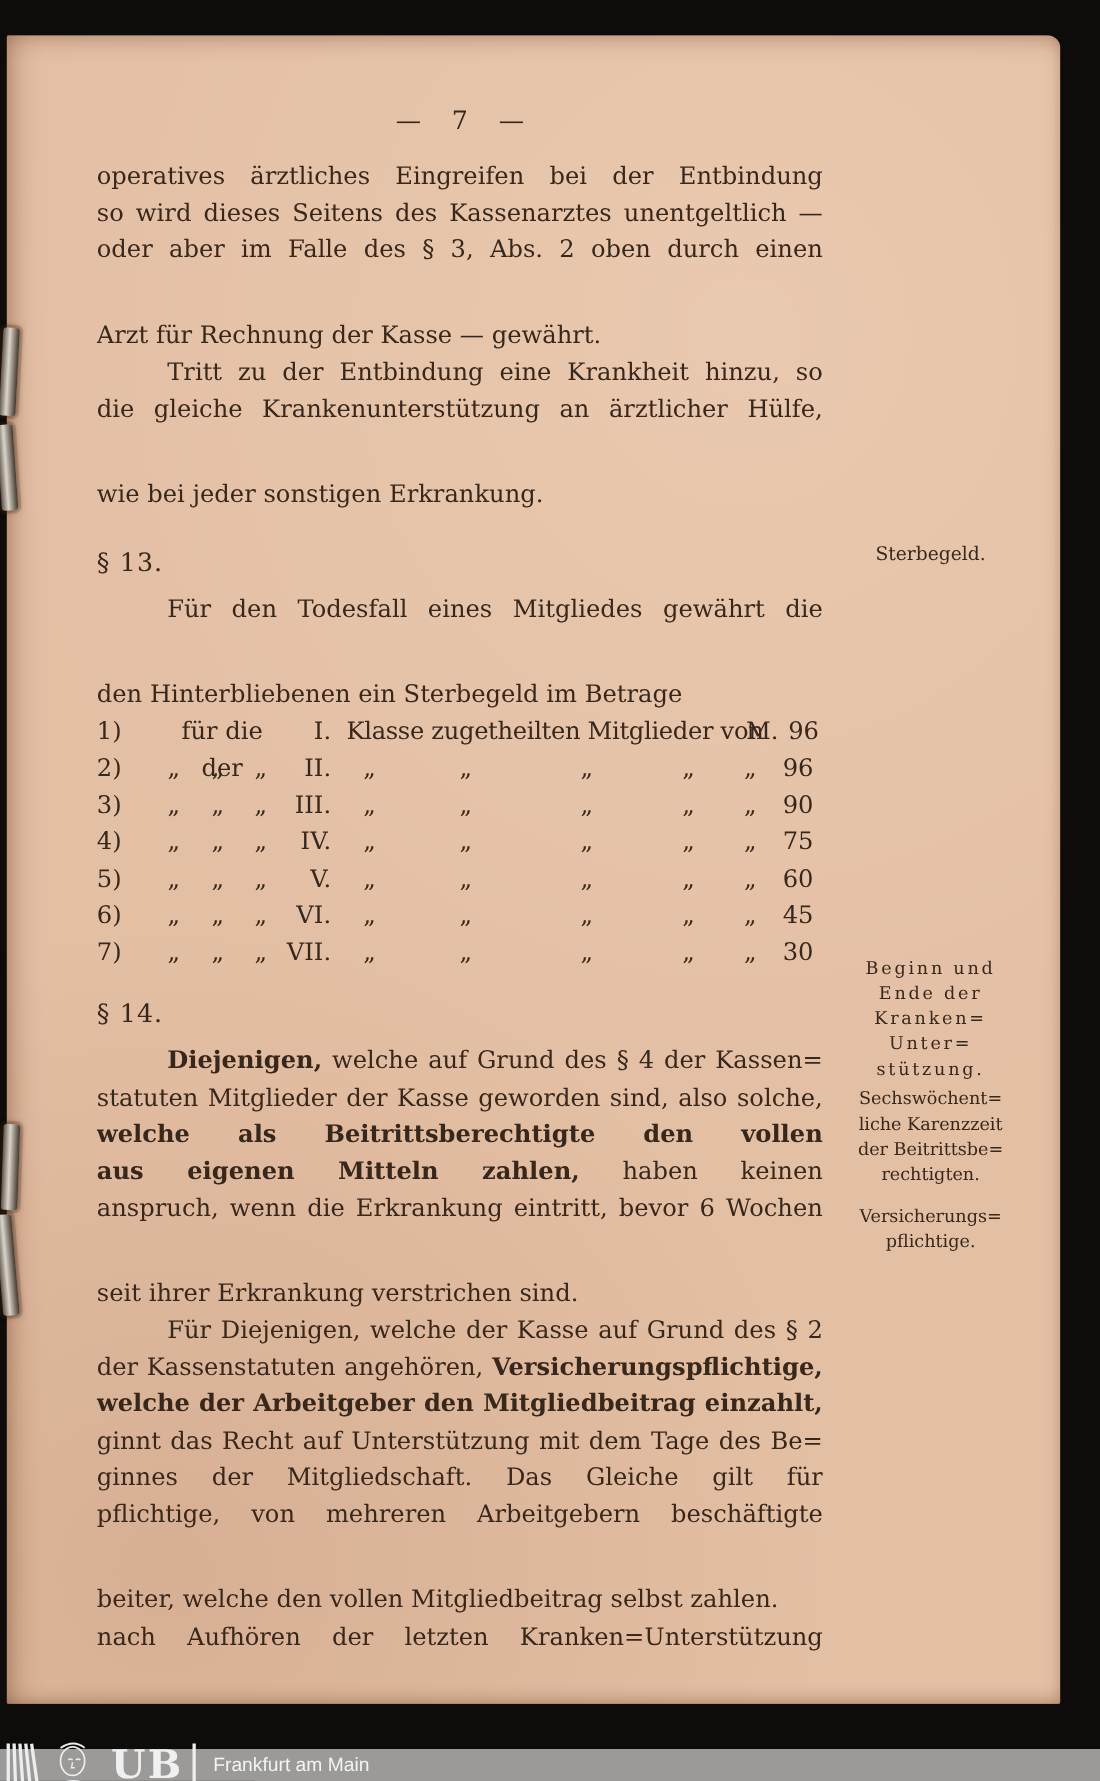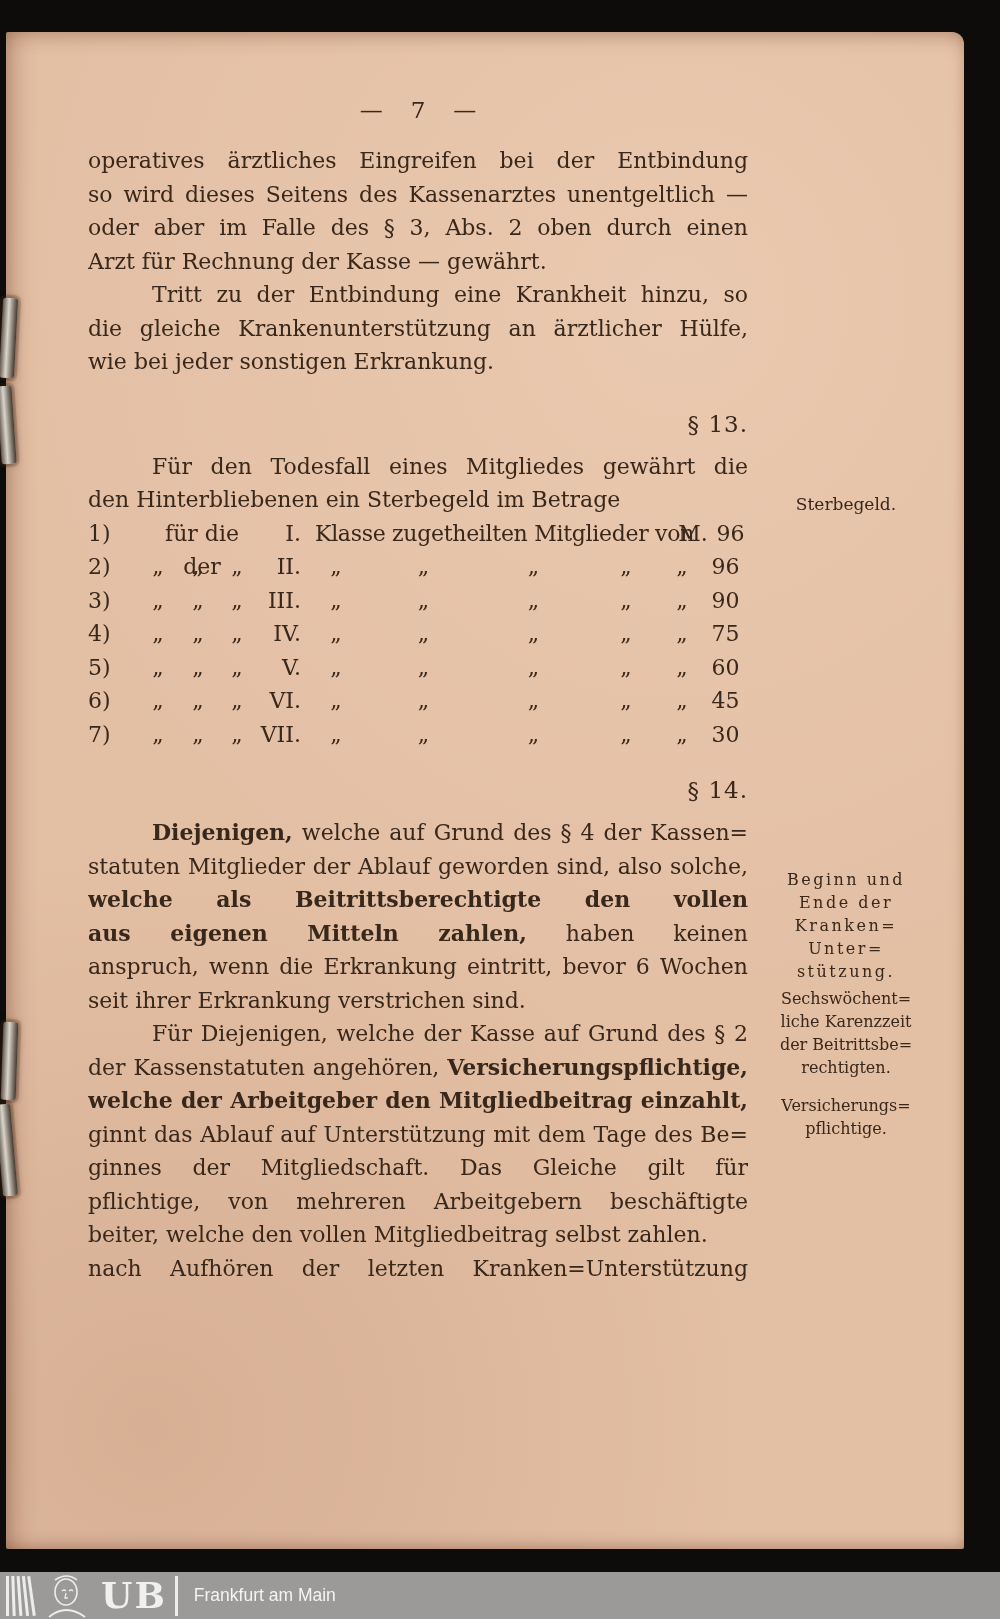--- a/index.html
+++ b/index.html
@@ -29,23 +29,23 @@
   .textcol{position:absolute;left:82px;top:0;width:660px;padding-top:62px;
            font-size:22px;line-height:33.5px;}
   .pagehead{display:flex;justify-content:center;align-items:center;gap:28px;
             height:34px;font-size:23px;}
   .blk{margin:0;}
   .blk-p1{margin-top:16px;}
   .blk-h13{margin-top:29px;}
   .blk-p13{margin-top:8px;}
   .blk-h14{margin-top:23px;}
   .blk-p4{margin-top:8px;}
-  .heading{text-align:right;height:34px;font-size:23px;letter-spacing:1px;}
+  .heading{text-align:left;height:34px;font-size:23px;letter-spacing:1px;}
   .line{height:33.5px;text-align:justify;text-align-last:justify;overflow:hidden;}
-  .line.last{text-align-last:left;}
+  .line.last{text-align-last:left;margin-top:44px;}
   .line.ind{text-indent:64px;}
   .line b{font-weight:bold;}
   
   .trow{display:grid;grid-template-columns:50px 40px 40px 38px 45px 70px 105px 115px 70px 42px 45px;
         height:33.5px;align-items:baseline;}
   .trow.first{grid-template-columns:50px 118px 45px 372px 40px 35px;}
   .tcell{display:block;}
   .c0,.f0{text-align:left;}
   .c1,.c2,.c3,.c5,.c6,.c7,.c8,.c9{text-align:center;}
   .c4,.f2{text-align:right;}
@@ -54,21 +54,21 @@
   .f3{text-align:left;padding-left:14px;letter-spacing:-.3px;white-space:nowrap;}
   .f4{text-align:center;}
   
   .note{position:absolute;left:742px;width:196px;text-align:center;
         font-weight:normal;font-size:16px;line-height:23px;}
   .note-n1{top:461px;font-size:17px;}
   .note-n2{top:836px;letter-spacing:2.5px;}
   .note-n3{top:955px;}
   .note-n4{top:1062px;}
   
-  .footer{position:absolute;left:0;bottom:0;width:1000px;height:47px;
+  .footer{position:absolute;left:0;bottom:0;width:1000px;height:29px;
           background:var(--footer-bg,#9b9a99);display:flex;align-items:center;
           font-family:"Liberation Sans",sans-serif;color:var(--footer-text,#f4f4f4);}
   .logo{display:flex;align-items:center;height:41px;margin-left:6px;}
   .leaf{display:inline-block;width:3px;height:40px;background:#ededed;margin-right:3px;}
   .leaf:nth-child(2){transform:rotate(-2deg);}
   .leaf:nth-child(3){transform:rotate(-4deg);}
   .leaf:nth-child(4){transform:rotate(-6deg);}
   .leaf:nth-child(5){transform:rotate(-8deg);margin-right:8px;}
   .ub{font-family:"DejaVu Serif",serif;font-weight:bold;font-size:36px;
       letter-spacing:2px;margin:0 8px 2px 8px;color:#f0f0f0;}
@@ -192,31 +192,31 @@
               <span class="tcell c6">„</span>
               <span class="tcell c7">„</span>
               <span class="tcell c8">„</span>
               <span class="tcell c9">„</span>
               <span class="tcell c10">30</span>
             </div>
           </div>
           <div class="blk blk-h14 heading">§ 14.</div>
           <div class="blk blk-p4">
             <div class="line ind"><b>Diejenigen,</b><span> welche auf Grund des § 4 der Kassen=</span></div>
-            <div class="line"><span>statuten Mitglieder der Ablauf geworden sind, also solche,</span></div>
+            <div class="line"><span>statuten Mitglieder der Kasse geworden sind, also solche,</span></div>
             <div class="line"><b>welche als Beitrittsberechtigte den vollen Mitgliederbeitrag</b></div>
             <div class="line"><b>aus eigenen Mitteln zahlen,</b><span> haben keinen Unterstützungs=</span></div>
             <div class="line"><span>anspruch, wenn die Erkrankung eintritt, bevor 6 Wochen</span></div>
             <div class="line last"><span>seit ihrer Erkrankung verstrichen sind.</span></div>
           </div>
           <div class="blk blk-p5">
             <div class="line ind"><span>Für Diejenigen, welche der Kasse auf Grund des § 2</span></div>
             <div class="line"><span>der Kassenstatuten angehören, </span><b>Versicherungspflichtige, für</b></div>
             <div class="line"><b>welche der Arbeitgeber den Mitgliedbeitrag einzahlt,</b></div>
-            <div class="line"><span>ginnt das Ablauf auf Unterstützung mit dem Tage des Be=</span></div>
+            <div class="line"><span>ginnt das Recht auf Unterstützung mit dem Tage des Be=</span></div>
             <div class="line"><span>ginnes der Mitgliedschaft. Das Gleiche gilt für versicherungs=</span></div>
             <div class="line"><span>pflichtige, von mehreren Arbeitgebern beschäftigte Stückar=</span></div>
             <div class="line last"><span>beiter, welche den vollen Mitgliedbeitrag selbst zahlen.</span></div>
           </div>
           <div class="blk blk-p6">
             <div class="line"><span>nach Aufhören der letzten Kranken=Unterstützung eintritt,</span></div>
           </div>
         </div>
     </div>
 

